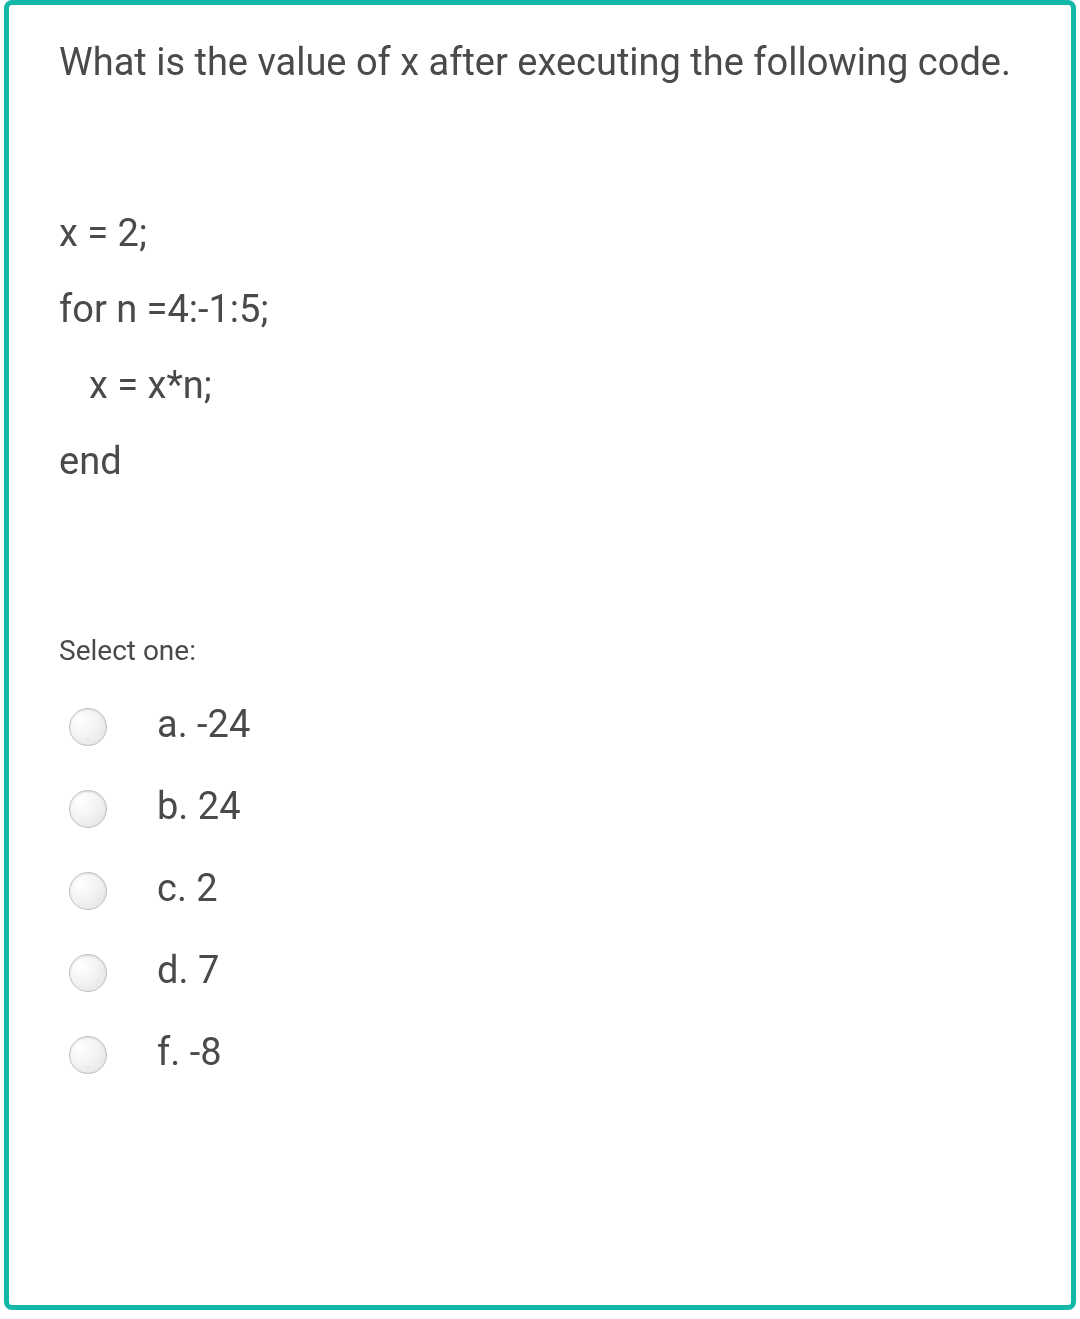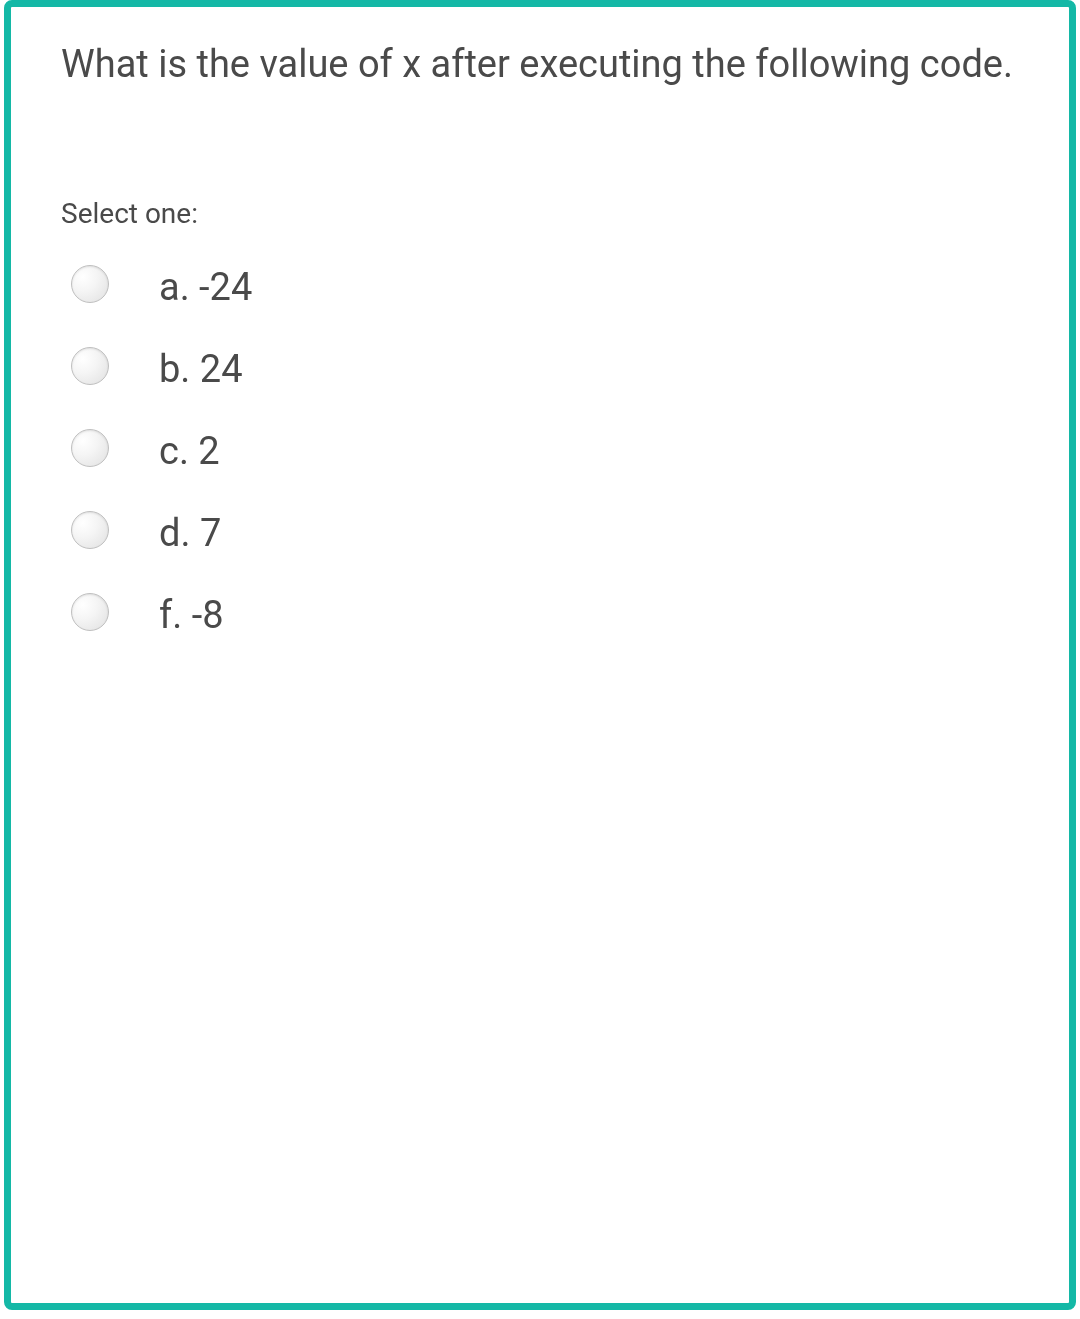--- a/index.html
+++ b/index.html
@@ -7,21 +7,21 @@
       padding: 0;
       box-sizing: border-box;
     }
     body {
       font-family: -apple-system, BlinkMacSystemFont, "Segoe UI", Roboto, "Helvetica Neue", Arial, sans-serif;
       background: #ffffff;
       width: 1080px;
       height: 1319px;
     }
     .question-container {
-      border: 7px solid #14b8a6;
+      border: 5px solid #14b8a6;
       border-radius: 8px;
       padding: 30px 50px 40px 50px;
       margin: 0 4px;
       height: 1310px;
       color: #4a4a4a;
     }
     .question-text {
       font-size: 38px;
       line-height: 1.45;
       color: #4a4a4a;
@@ -45,21 +45,21 @@
       font-size: 28px;
       color: #4a4a4a;
       font-weight: 400;
       margin-bottom: 35px;
     }
     .options-list {
       padding-left: 10px;
     }
     .option-row {
       display: flex;
-      align-items: flex-start;
+      align-items: flex-end;
       margin-bottom: 38px;
       cursor: pointer;
     }
     .radio-button {
       width: 38px;
       height: 38px;
       border-radius: 50%;
       background: radial-gradient(circle at 30% 30%, #ffffff 0%, #f5f5f5 40%, #e0e0e0 100%);
       border: 1px solid #c0c0c0;
       box-shadow: inset 0 1px 2px rgba(0,0,0,0.1), 0 1px 0 rgba(255,255,255,0.8);
@@ -71,20 +71,26 @@
       color: #4a4a4a;
       font-weight: 400;
     }
   </style>
 </head>
 <body>
 
 <div class="question-container">
   <div class="question-text">What is the value of x after executing the following code.</div>
 
+  <div class="code-block">
+    <span class="code-line">x = 2;</span>
+    <span class="code-line">for n =4:-1:5;</span>
+    <span class="code-line code-indent">x = x*n;</span>
+    <span class="code-line">end</span>
+  </div>
 
   <div class="select-prompt">Select one:</div>
 
   <div class="options-list">
     <div class="option-row">
       <div class="radio-button"></div>
       <span class="option-label">a. -24</span>
     </div>
     <div class="option-row">
       <div class="radio-button"></div>

